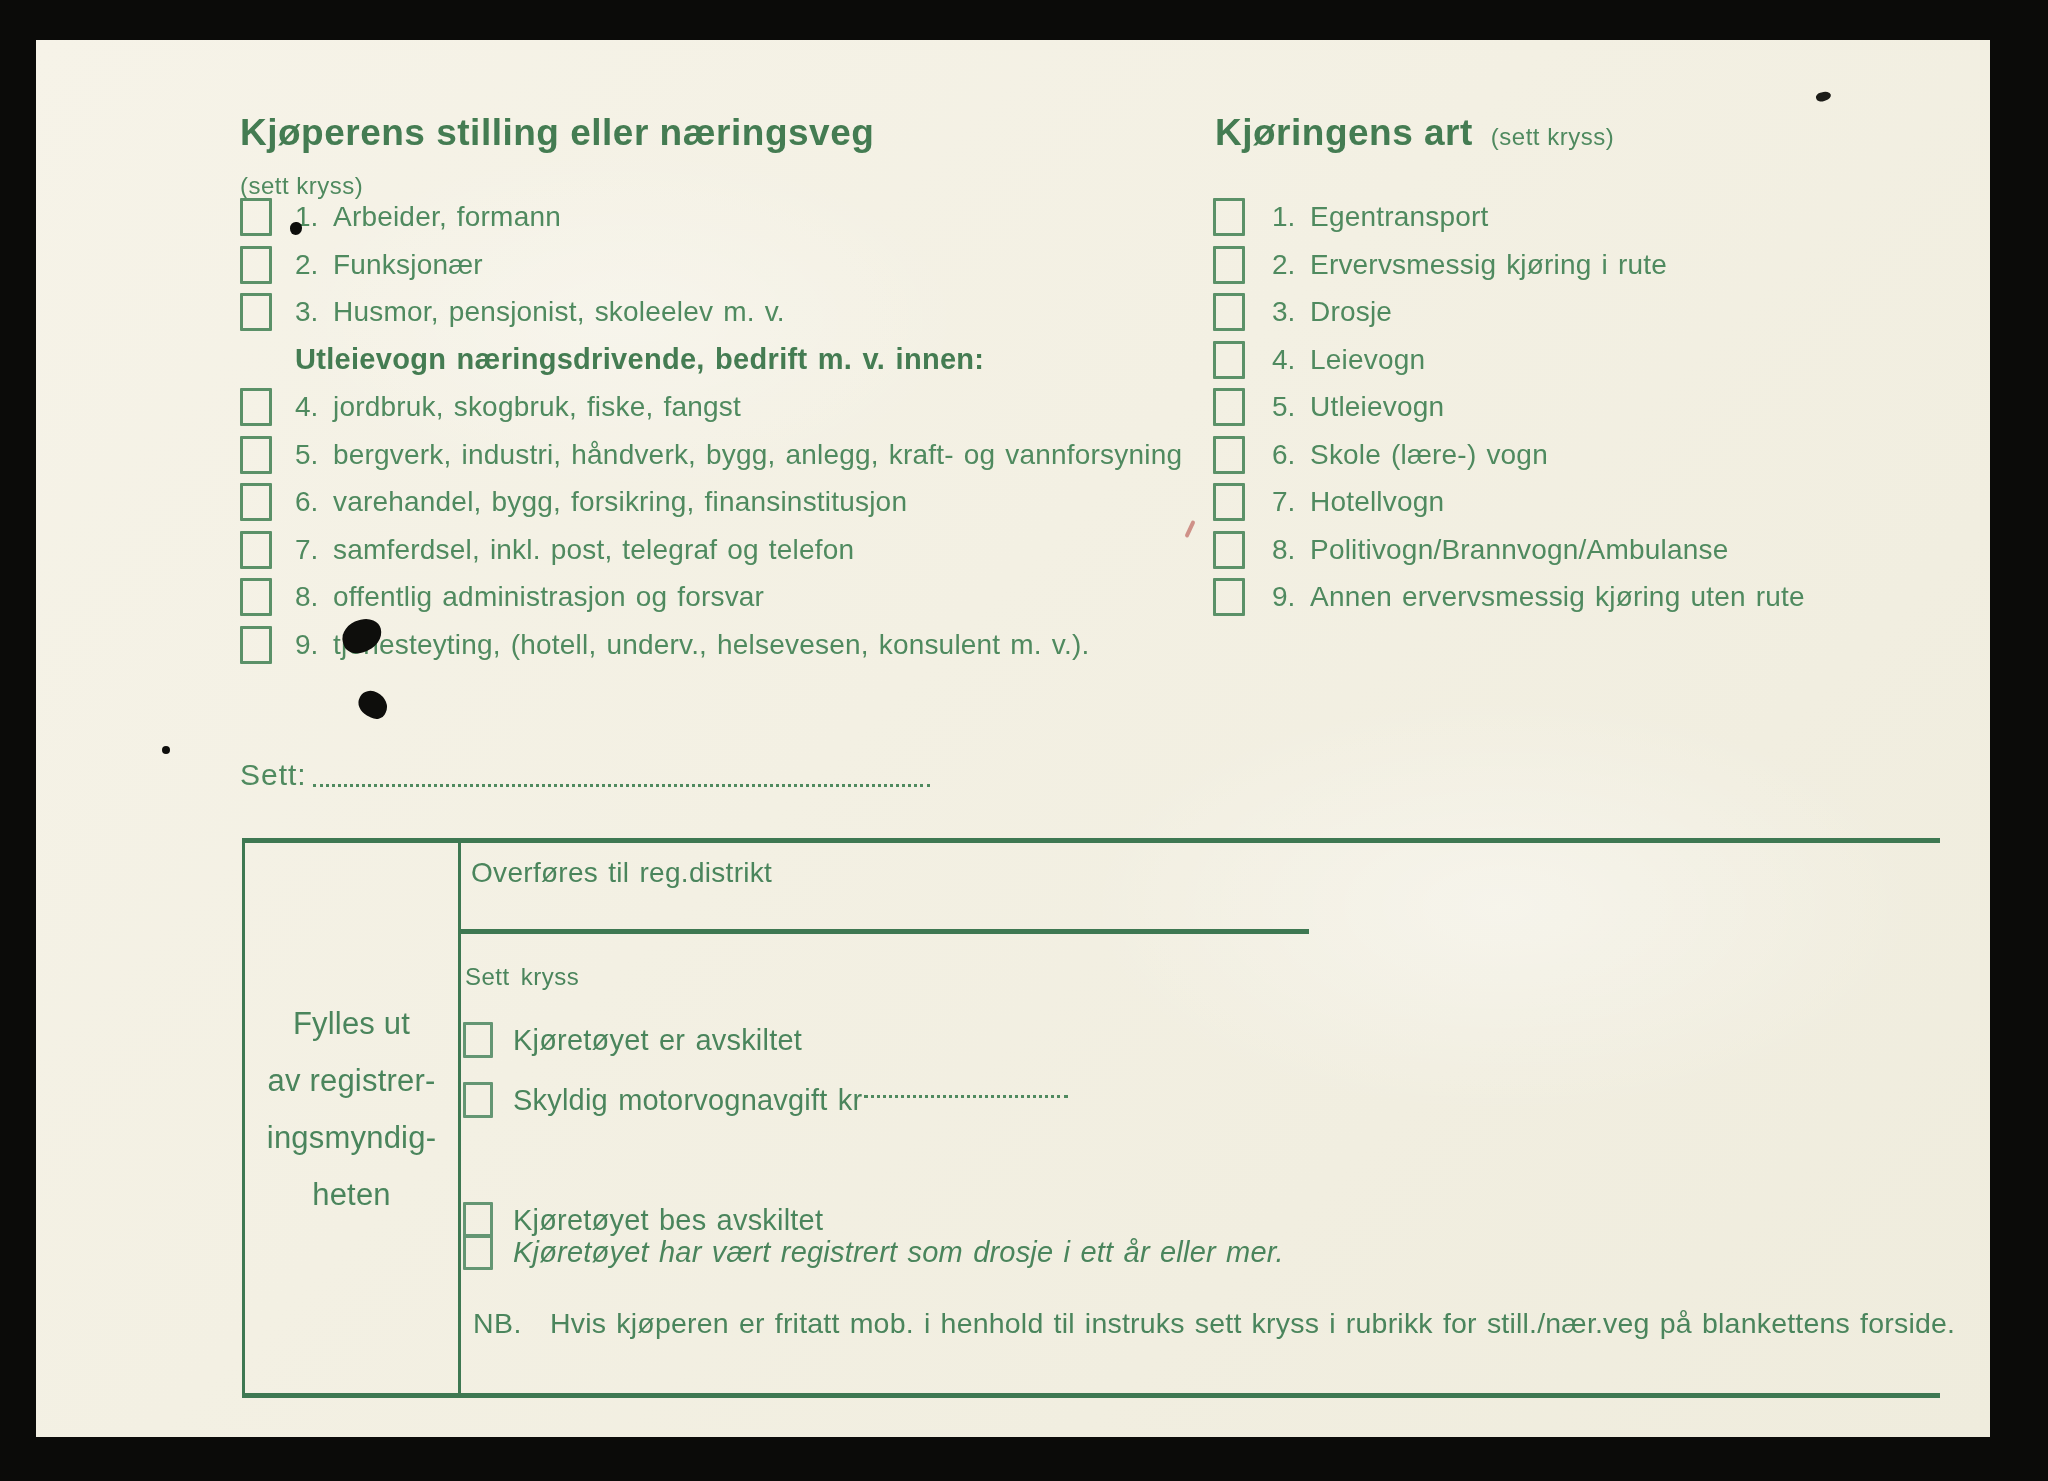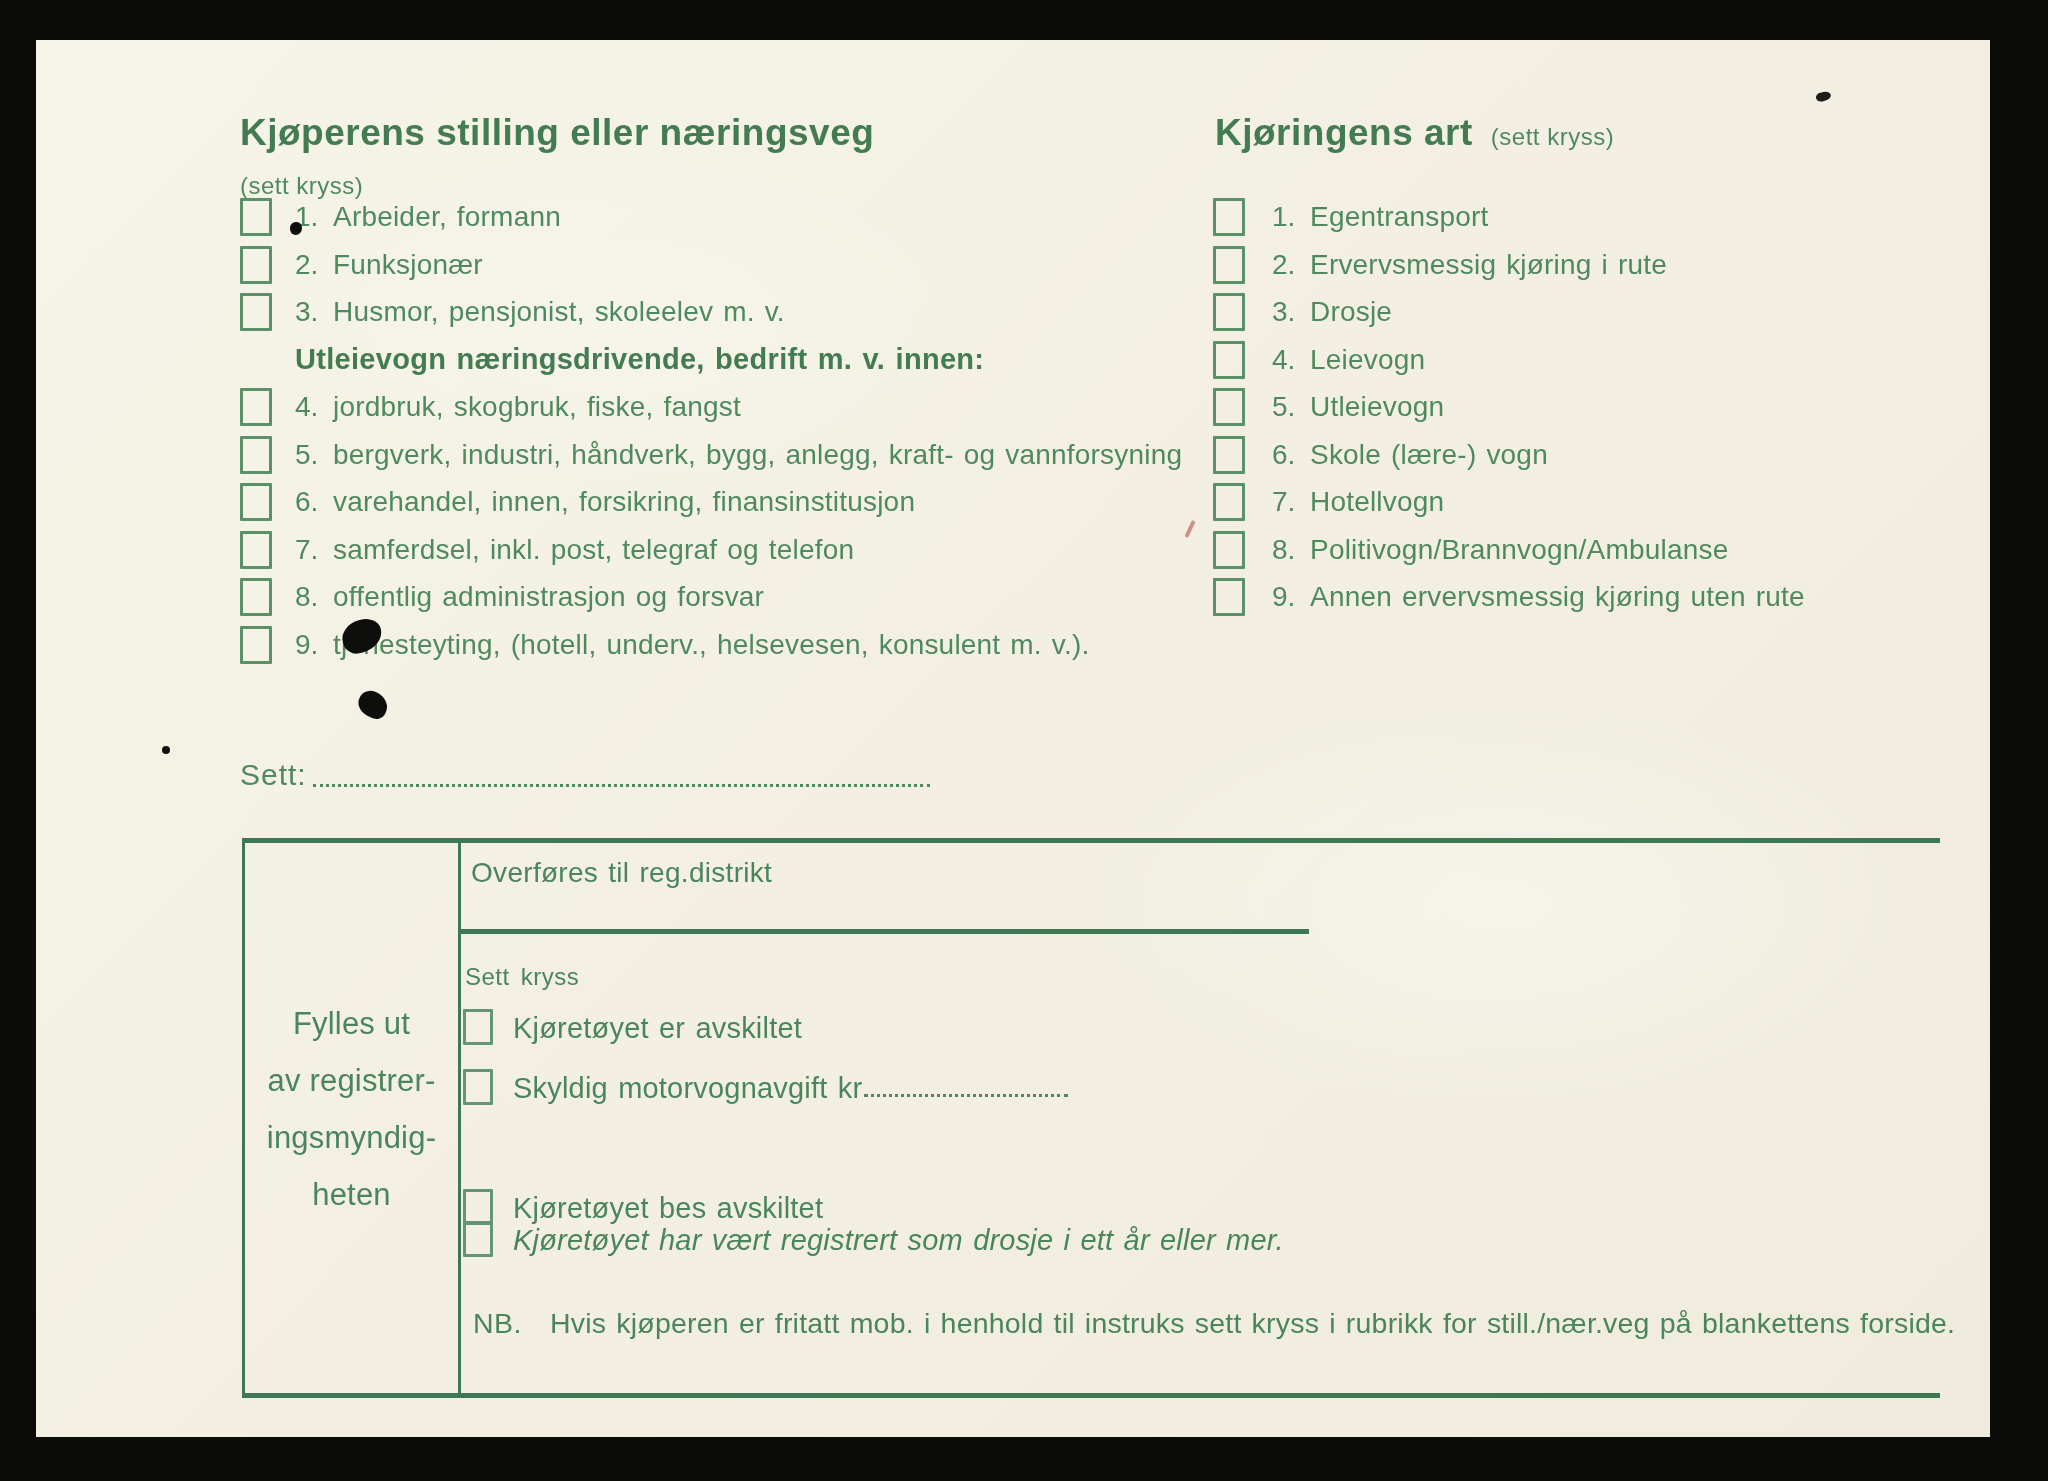--- a/index.html
+++ b/index.html
@@ -42,21 +42,21 @@
 
   
   .reg-box{
     position:absolute;left:206px;top:798px;width:1698px;height:560px;box-sizing:border-box;
     border-top:5px solid #3e7852;border-left:3px solid #3e7852;border-bottom:5px solid #3e7852;
   }
   .reg-divider{position:absolute;left:213px;top:0;bottom:0;width:3px;background:#3e7852;}
   .reg-subline{position:absolute;left:216px;top:86px;width:848px;height:5px;background:#3e7852;}
   .reg-transfer{position:absolute;left:226px;top:14px;font-size:28px;color:#4a855c;letter-spacing:.3px;word-spacing:2px;}
   .reg-settkryss{position:absolute;left:220px;top:120px;font-size:24px;color:#4a855c;letter-spacing:.5px;word-spacing:4px;}
-  .reg-item{position:absolute;left:218px;display:flex;align-items:flex-end;height:44px;width:605px;white-space:nowrap;}
+  .reg-item{position:absolute;left:218px;display:flex;align-items:center;height:44px;width:605px;white-space:nowrap;margin-top:17px;}
   .reg-item .cbx{width:30px;height:36px;border-width:3px;border-color:#649673;margin-right:20px;}
   .reg-item .lbl{font-size:29px;color:#4a855c;letter-spacing:.2px;word-spacing:2px;}
   .reg-item .leader{margin-bottom:8px;margin-left:2px;}
   .side-label{
     position:absolute;left:0;top:152px;width:213px;text-align:center;
     font-size:31px;color:#4a855c;line-height:57px;letter-spacing:.2px;
   }
   .nb-row{position:absolute;left:228px;top:464px;display:flex;gap:28px;white-space:nowrap;}
   .nb-row .nb-abbr{font-size:28.5px;color:#4a855c;letter-spacing:.5px;}
   .nb-row .nb-text{font-size:28.5px;color:#4a855c;letter-spacing:.2px;word-spacing:2px;}
@@ -104,21 +104,21 @@
     <span class="lbl">jordbruk, skogbruk, fiske, fangst</span>
   </div>
   <div class="row left" style="left:204px;top:394px;">
     <span class="cbx"></span>
     <span class="num">5.</span>
     <span class="lbl">bergverk, industri, håndverk, bygg, anlegg, kraft- og vannforsyning</span>
   </div>
   <div class="row left" style="left:204px;top:441px;">
     <span class="cbx"></span>
     <span class="num">6.</span>
-    <span class="lbl">varehandel, innen, forsikring, finansinstitusjon</span>
+    <span class="lbl">varehandel, bygg, forsikring, finansinstitusjon</span>
   </div>
   <div class="row left" style="left:204px;top:489px;">
     <span class="cbx"></span>
     <span class="num">7.</span>
     <span class="lbl">samferdsel, inkl. post, telegraf og telefon</span>
   </div>
   <div class="row left" style="left:204px;top:536px;">
     <span class="cbx"></span>
     <span class="num">8.</span>
     <span class="lbl">offentlig administrasjon og forsvar</span>

